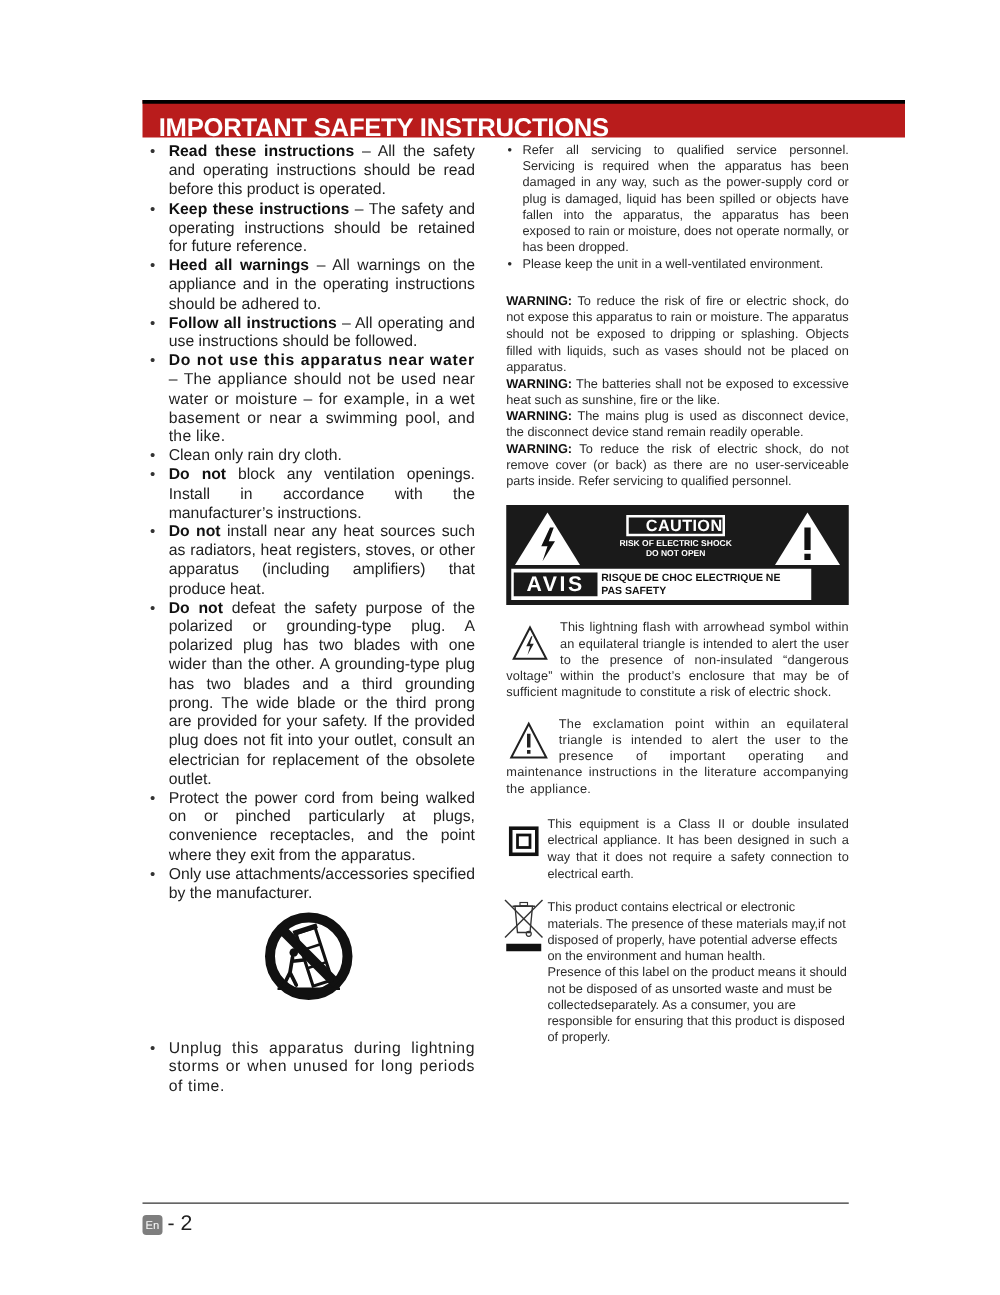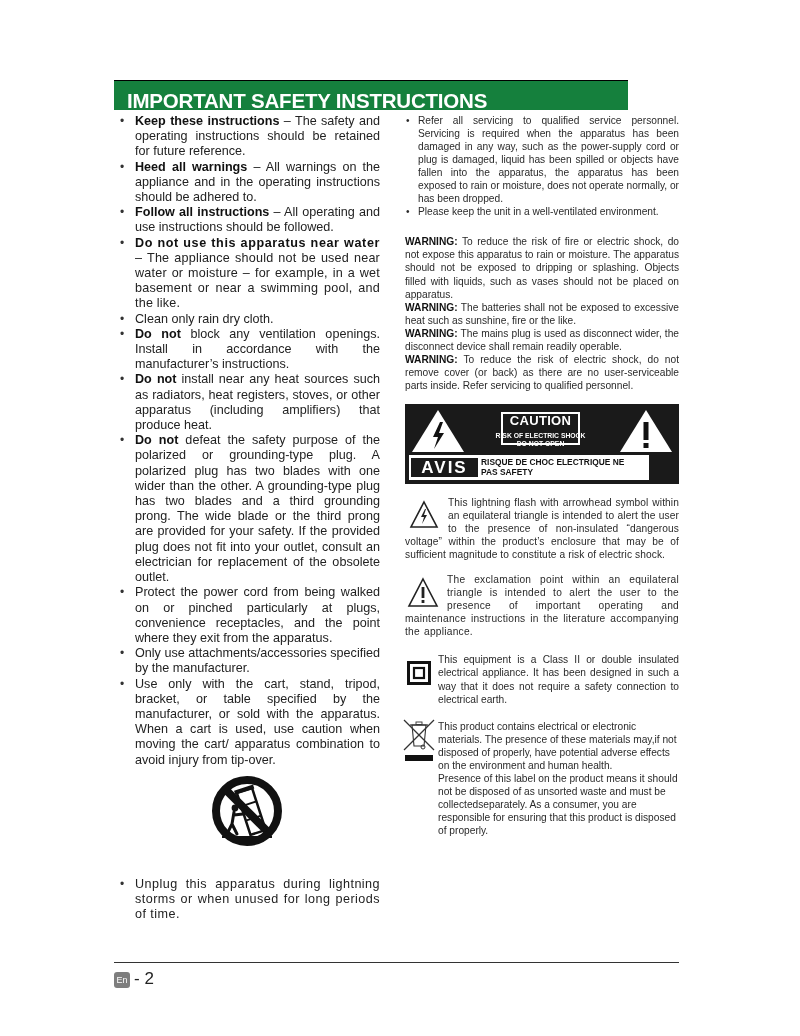--- a/index.html
+++ b/index.html
@@ -1,21 +1,21 @@
 <!DOCTYPE html>
 <html><head>
 <meta charset="utf-8">
 <style>
   * { margin:0; padding:0; box-sizing:border-box; }
   html, body { width:800px; height:1036px; background:#ffffff; overflow:hidden; }
   body { position:relative; font-family:"Liberation Sans", sans-serif; color:#222; }
 
   .title-bar {
-    position:absolute; left:114px; top:80px; width:514px; height:30px;
-    background:#15803d; border-top:1px solid #000000;
+    position:absolute; left:114px; top:80px; width:610px; height:30px;
+    background:#b91c1c; border-top:3px solid #000000;
   }
   .title-bar .title {
     position:absolute; left:13px; top:8px;
     font-family:"Liberation Sans", sans-serif; font-weight:bold;
     font-size:20.5px; color:#fff; letter-spacing:-0.2px; white-space:nowrap;
   }
 
   .col-left {
     position:absolute; left:118px; top:114px; width:262px;
     font-size:12.6px; line-height:15.2px; text-align:justify;
@@ -41,23 +41,23 @@
   .warnings { margin-top:17px; }
   .warnings p { margin:0; }
   .warnings b { color:#111; }
 
   .caution-box {
     margin-top:12px; width:274px; height:80px; background:#1a1a1a; position:relative;
   }
   .caution-box .tri-l { position:absolute; left:5px; top:4px; }
   .caution-box .tri-r { position:absolute; right:5px; top:4px; }
   .caution-label {
-    position:absolute; left:96px; top:8px; width:79px; height:33px;
+    position:absolute; left:96px; top:8px; width:79px; height:17px;
     border:2px solid #fff; color:#fff; font-weight:bold; font-size:13px;
-    text-align:center; line-height:13px; letter-spacing:0.3px;
+    text-align:right; line-height:13px; letter-spacing:0.3px;
   }
   .caution-sub {
     position:absolute; left:70px; top:28px; width:131px; color:#fff;
     font-weight:bold; font-size:6.8px; line-height:8px; text-align:center;
   }
   .avis-row {
     position:absolute; left:4px; top:51px; width:240px; height:25px; background:#fff;
   }
   .avis-label {
     position:absolute; left:2px; top:3px; width:67px; height:19px; background:#1a1a1a;
@@ -87,31 +87,31 @@
 </style>
 </head>
 <body>
 
 <div class="title-bar">
   <div class="title">IMPORTANT SAFETY INSTRUCTIONS</div>
 </div>
 
 <div class="col-left">
   <ul>
+    <li><b>Read these instructions</b><span> – All the safety and operating instructions should be read before this product is operated.</span></li>
     <li><b>Keep these instructions</b><span> – The safety and operating instructions should be retained for future reference.</span></li>
     <li><b>Heed all warnings</b><span> – All warnings on the appliance and in the operating instructions should be adhered to.</span></li>
     <li><b>Follow all instructions</b><span> – All operating and use instructions should be followed.</span></li>
     <li style="letter-spacing:0.2px"><b style="letter-spacing:0.6px">Do not use this apparatus near water</b><span> – The appliance should not be used near water or moisture – for example, in a wet basement or near a swimming pool, and the like.</span></li>
     <li><span>Clean only rain dry cloth.</span></li>
     <li><b>Do not</b><span> block any ventilation openings. Install in accordance with the manufacturer’s instructions.</span></li>
     <li><b>Do not</b><span> install near any heat sources such as radiators, heat registers, stoves, or other apparatus (including amplifiers) that produce heat.</span></li>
     <li><b>Do not</b><span> defeat the safety purpose of the polarized or grounding-type plug. A polarized plug has two blades with one wider than the other. A grounding-type plug has two blades and a third grounding prong. The wide blade or the third prong are provided for your safety. If the provided plug does not fit into your outlet, consult an electrician for replacement of the obsolete outlet.</span></li>
     <li><span>Protect the power cord from being walked on or pinched particularly at plugs, convenience receptacles, and the point where they exit from the apparatus.</span></li>
     <li><span>Only use attachments/accessories specified by the manufacturer.</span></li>
-    <li><span>Use only with the cart, stand, tripod, bracket, or table specified by the manufacturer, or sold with the apparatus. When a cart is used, use caution when moving the cart/ apparatus combination to avoid injury from tip-over.</span></li>
   </ul>
 
   <div class="cart-wrap">
     <svg width="78" height="78" viewBox="0 0 78 78">
       <circle cx="39" cy="37" r="31" fill="none" stroke="#111" stroke-width="8"></circle>
       <line x1="17" y1="15" x2="61" y2="59" stroke="#111" stroke-width="8"></line>
 
       <g transform="rotate(-18 42 40)">
         <rect x="36" y="16" width="16" height="44" fill="none" stroke="#111" stroke-width="2.5"></rect>
         <line x1="36" y1="30" x2="52" y2="30" stroke="#111" stroke-width="2"></line>
@@ -132,21 +132,21 @@
 
 <div class="col-right">
   <ul>
     <li><span>Refer all servicing to qualified service personnel. Servicing is required when the apparatus has been damaged in any way, such as the power-supply cord or plug is damaged, liquid has been spilled or objects have fallen into the apparatus, the apparatus has been exposed to rain or moisture, does not operate normally, or has been dropped.</span></li>
     <li><span>Please keep the unit in a well-ventilated environment.</span></li>
   </ul>
 
   <div class="warnings">
     <p><b>WARNING:</b><span> To reduce the risk of fire or electric shock, do not expose this apparatus to rain or moisture. The apparatus should not be exposed to dripping or splashing. Objects filled with liquids, such as vases should not be placed on apparatus.</span></p>
     <p><b>WARNING:</b><span> The batteries shall not be exposed to excessive heat such as sunshine, fire or the like.</span></p>
-    <p><b>WARNING:</b><span> The mains plug is used as disconnect wider, the disconnect device shall remain readily operable.</span></p>
+    <p><b>WARNING:</b><span> The mains plug is used as disconnect device, the disconnect device stand remain readily operable.</span></p>
     <p><b>WARNING:</b><span> To reduce the risk of electric shock, do not remove cover (or back) as there are no user-serviceable parts inside. Refer servicing to qualified personnel.</span></p>
   </div>
 
   <div class="caution-box">
     <svg class="tri-l" width="56" height="46" viewBox="0 0 56 46">
       <polygon points="28,2 54,44 2,44" fill="#fff"></polygon>
       <polygon points="30,14 23,29 28,29 24,41 34,25 29,25 33,14" fill="#111"></polygon>
     </svg>
     <div class="caution-label">CAUTION</div>
     <div class="caution-sub">

